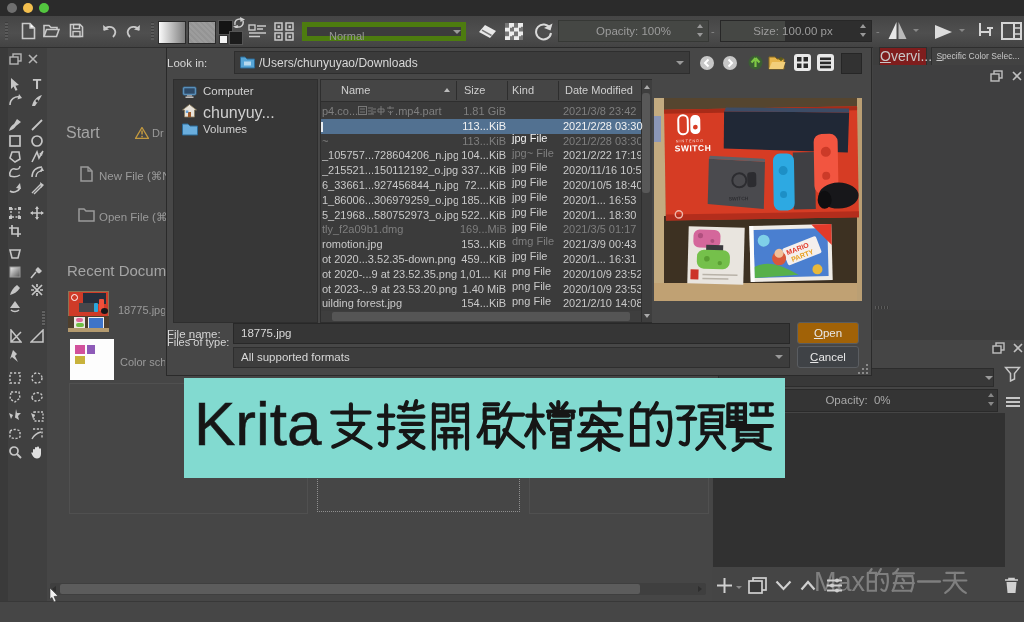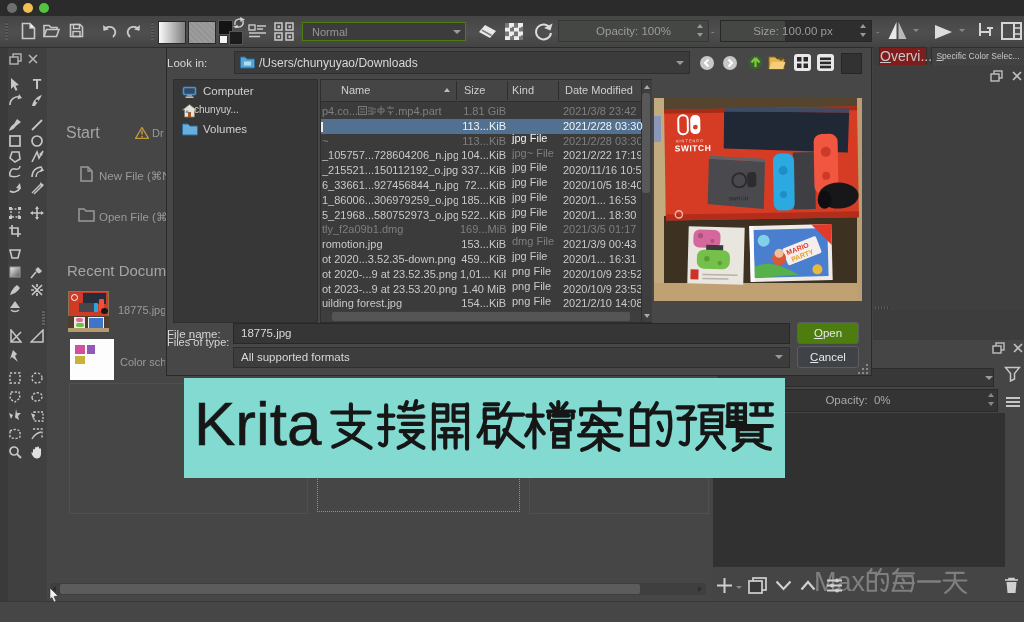--- a/index.html
+++ b/index.html
@@ -70,21 +70,21 @@
         <rect x="12" y="11" width="7" height="7"></rect>
       </g>
       <g fill="#c9c9c9">
         <rect x="3.5" y="3.5" width="2.4" height="2.4"></rect>
         <rect x="14.5" y="3.5" width="2.4" height="2.4"></rect>
         <rect x="3.5" y="13.5" width="2.4" height="2.4"></rect>
         <rect x="14.5" y="13.5" width="2.4" height="2.4"></rect>
       </g>
     </svg>
 
-<div class="abs" style="left:302px;top:22px;width:164px;height:19px;background:#3c3c3c;border:1px solid #4d7c0f;color:#979797;font-size:11px;line-height:19px;padding-left:9px;box-sizing:border-box">Normal</div>
+<div class="abs" style="left:302px;top:22px;width:164px;height:19px;background:#3c3c3c;border:5px solid #4d7c0f;color:#979797;font-size:11px;line-height:19px;padding-left:22px;box-sizing:border-box">Normal</div>
 <div class="abs" style="left:453px;top:30px;width:0;height:0;border-left:4px solid transparent;border-right:4px solid transparent;border-top:4px solid #9a9a9a"></div>
 
 <svg class="ic" style="left:478px;top:24px" width="19" height="15" viewBox="0 0 19 15">
       <path d="M7 1 L18 7 L12 14 L1 8 Z" fill="#e8e8e8"></path>
       <path d="M4 6.2 L13.5 11.5" stroke="#777" stroke-width="1.5"></path>
     </svg>
 <div class="abs" style="left:505px;top:23px;width:18px;height:17px;background:conic-gradient(#ededed 25%,#767676 25% 50%,#ededed 50% 75%,#767676 75%);background-size:9px 8.5px"></div>
 <svg class="ic" style="left:533px;top:22px" width="21" height="19" viewBox="0 0 21 19">
       <path d="M17 6 A7.5 7.5 0 1 0 18 11" fill="none" stroke="#dadada" stroke-width="2"></path>
       <path d="M19.5 1.5 L17.5 8.5 L11 6 Z" fill="#dadada"></path>
@@ -455,21 +455,21 @@
       <rect x="2.2" y="2.2" width="10.6" height="5.6" fill="#2d4a68"></rect>
       <rect x="5" y="9" width="5" height="1.5" fill="#999"></rect>
       <rect x="3.5" y="10.5" width="8" height="1.5" fill="#bbb"></rect>
     </svg>
 <div class="abs" style="left:203px;top:85px;font-size:11.5px;color:#d0d0d0">Computer</div>
 <svg class="ic" style="left:182px;top:104px" width="15" height="14" viewBox="0 0 15 14">
       <path d="M7.5 0.5 L14.5 6 H12.5 V13 H2.5 V6 H0.5 Z" fill="#e8e3da" stroke="#8a7a5a" stroke-width="0.8"></path>
       <rect x="6" y="8" width="3" height="5" fill="#a05a2a"></rect>
       <rect x="3.8" y="6.5" width="2.5" height="2.5" fill="#6aa4d8"></rect>
     </svg>
-<div class="abs" style="left:194px;top:104px;font-size:10px;color:#d0d0d0">chunyuy...</div>
+<div class="abs" style="left:203px;top:104px;font-size:16px;color:#d0d0d0">chunyuy...</div>
 <svg class="ic" style="left:182px;top:123px" width="16" height="13" viewBox="0 0 16 13">
       <path d="M0.5 12 V1 H6 L8 3 H15.5 V12 Z" fill="#6aaede" stroke="#2d6a96" stroke-width="1"></path>
     </svg>
 <div class="abs" style="left:203px;top:123px;font-size:11.5px;color:#d0d0d0">Volumes</div>
 
 <div class="abs" style="left:320px;top:79px;width:332px;height:244px;background:#3b3b3b;border:1px solid #2e2e2e;box-sizing:border-box"></div>
 <div class="abs" style="left:321px;top:80px;width:330px;height:21px;background:#454545;border-bottom:1px solid #2e2e2e"></div>
 <div class="abs" style="left:341px;top:84px;font-size:11px;color:#cfcfcf">Name</div>
 <div class="abs" style="left:444px;top:88px;width:0;height:0;border-left:3.5px solid transparent;border-right:3.5px solid transparent;border-bottom:4px solid #bbb"></div>
 <div class="abs" style="left:456px;top:81px;width:1px;height:19px;background:#2d2d2d"></div>
@@ -644,21 +644,21 @@
  <circle cx="125" cy="160" r="7" fill="#d8583a"></circle>
  <circle cx="125" cy="155" r="4.5" fill="#f0c09a"></circle>
  <polygon points="158,127 178,127 178,148" fill="#e23a2a"></polygon>
  <rect x="96" y="127" width="4" height="56" fill="#fdfdfd"></rect>
 </g>
 </svg>
 
 <div class="abs" style="left:167px;top:328px;font-size:11.5px;color:#d6d6d6">File <u>n</u>ame:</div>
 <div class="abs" style="left:233px;top:323px;width:557px;height:21px;background:#363636;border:1px solid #282828;box-sizing:border-box"></div>
 <div class="abs" style="left:241px;top:327px;font-size:11.5px;color:#d8d8d8">18775.jpg</div>
-<div class="abs" style="left:797px;top:322px;width:62px;height:22px;background:#4d7c0f;border:1px solid #5a5d61;border-radius:3px;box-sizing:border-box;color:#e8e8e8;font-size:11.5px;text-align:center;line-height:20px"><u>O</u>pen</div>
+<div class="abs" style="left:797px;top:322px;width:62px;height:22px;background:#a16207;border:1px solid #5a5d61;border-radius:3px;box-sizing:border-box;color:#e8e8e8;font-size:11.5px;text-align:center;line-height:20px"><u>O</u>pen</div>
 <div class="abs" style="left:167px;top:336px;font-size:11px;color:#d6d6d6">Files of type:</div>
 <div class="abs" style="left:233px;top:347px;width:557px;height:21px;background:#3d3d3d;border:1px solid #2e2e2e;box-sizing:border-box"></div>
 <div class="abs" style="left:241px;top:351px;font-size:11.5px;color:#d8d8d8">All supported formats</div>
 <div class="abs" style="left:775px;top:355px;width:0;height:0;border-left:4px solid transparent;border-right:4px solid transparent;border-top:4px solid #9a9a9a"></div>
 <div class="abs" style="left:797px;top:346px;width:62px;height:22px;background:#3f4246;border:1px solid #5a5d61;border-radius:3px;box-sizing:border-box;color:#e8e8e8;font-size:11.5px;text-align:center;line-height:20px"><u>C</u>ancel</div>
 <svg class="ic" style="left:858px;top:364px" width="11" height="10" viewBox="0 0 11 10">
       <g fill="#8a8a8a">
         <rect x="8" y="0" width="2" height="2"></rect>
         <rect x="8" y="4" width="2" height="2"></rect>
         <rect x="8" y="8" width="2" height="2"></rect>

